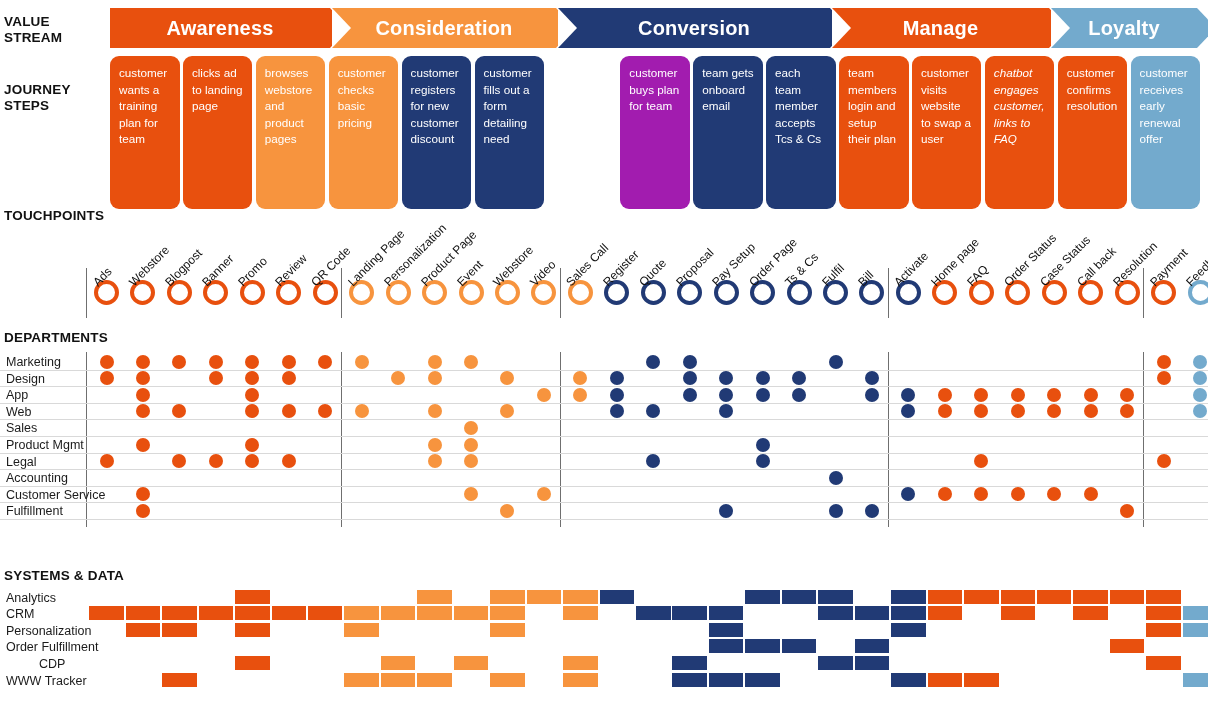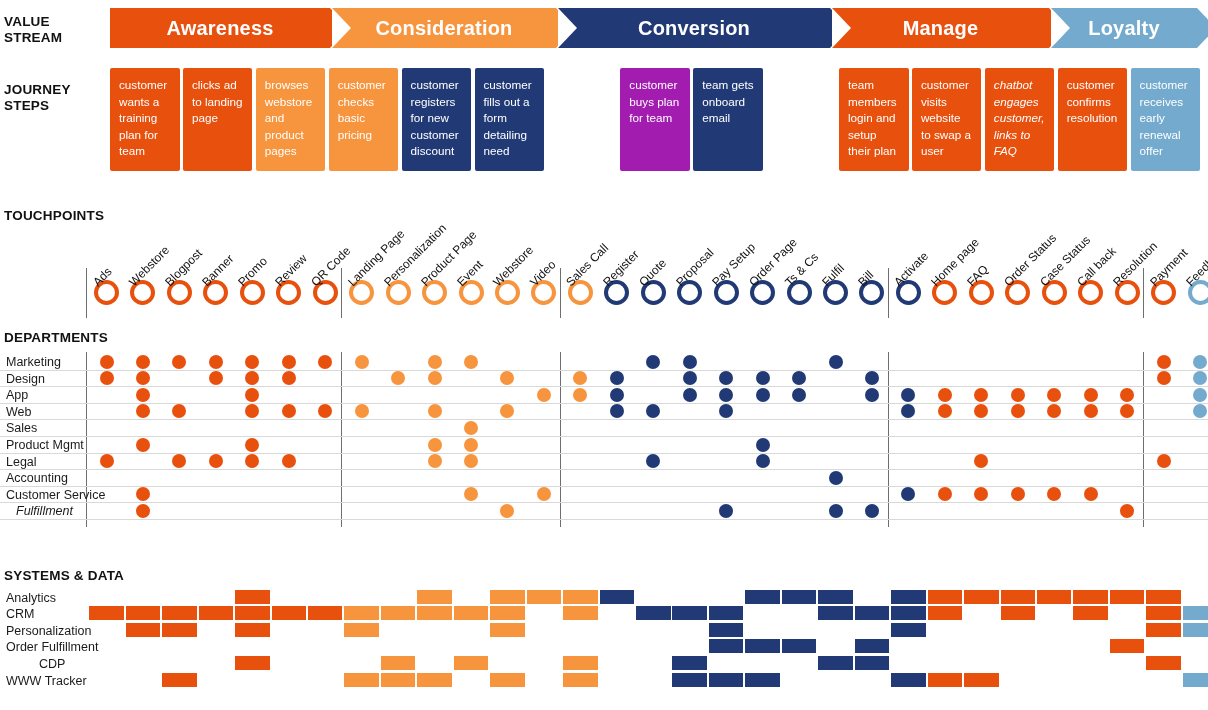--- a/index.html
+++ b/index.html
@@ -10,21 +10,21 @@
   .sec-label{position:absolute;font-weight:bold;color:#111;font-size:13.5px;letter-spacing:.2px;line-height:1.25;}
   .row-label{position:absolute;font-size:12.5px;color:#1b1b1b;white-space:nowrap;line-height:1;}
   .chev{position:absolute;height:40px;display:flex;align-items:center;justify-content:center;
         color:#fff;font-size:20px;font-weight:bold;letter-spacing:.2px;}
   .chev .cap{position:absolute;right:-19px;top:0;width:0;height:0;
        border-top:20px solid transparent;border-bottom:20px solid transparent;}
   .chev .notch{position:absolute;left:0;top:0;width:0;height:0;
        border-top:20px solid transparent;border-bottom:20px solid transparent;border-left:19px solid #fff;}
 
   
-  .jcard{position:absolute;top:68px;height:103px;border-radius:2px;color:#fff;
+  .jcard{position:absolute;top:56px;height:153px;border-radius:9px;color:#fff;
          font-size:11.7px;line-height:1.42;padding:9px 8px 6px 9px;box-sizing:border-box;
          overflow:hidden;word-wrap:break-word;}
 
   
   .tp-ring{position:absolute;width:25px;height:25px;border-radius:50%;box-sizing:border-box;border:4px solid #000;}
   .tp-text{position:absolute;font-size:12px;color:#111;white-space:nowrap;
            transform:rotate(-45deg);transform-origin:left bottom;}
 
   
   .grid-line{position:absolute;height:1px;background:#d9d9d9;}
@@ -68,20 +68,21 @@
       <div class="notch"></div>
     </div>
     <div class="jcard" style="left: 110px; width: 69.5px; background: rgb(232, 80, 14);">customer wants a training plan for team</div>
     <div class="jcard" style="left: 182.9px; width: 69.5px; background: rgb(232, 80, 14);">clicks ad to landing page</div>
     <div class="jcard" style="left: 255.8px; width: 69.5px; background: rgb(247, 148, 62);">browses webstore and product pages</div>
     <div class="jcard" style="left: 328.7px; width: 69.5px; background: rgb(247, 148, 62);">customer checks basic pricing</div>
     <div class="jcard" style="left: 401.6px; width: 69.5px; background: rgb(33, 58, 117);">customer registers for new customer discount</div>
     <div class="jcard" style="left: 474.5px; width: 69.5px; background: rgb(33, 58, 117);">customer fills out a form detailing need</div>
     <div class="jcard" style="left: 620.3px; width: 69.5px; background: #a21caf;">customer buys plan for team</div>
     <div class="jcard" style="left: 693.2px; width: 69.5px; background: rgb(33, 58, 117);">team gets onboard email</div>
+    <div class="jcard" style="left: 766.1px; width: 69.5px; background: rgb(33, 58, 117);">each team member accepts Tcs &amp; Cs</div>
     <div class="jcard" style="left: 839px; width: 69.5px; background: rgb(232, 80, 14);">team members login and setup their plan</div>
     <div class="jcard" style="left: 911.9px; width: 69.5px; background: rgb(232, 80, 14);">customer visits website to swap a user</div>
     <div class="jcard" style="left: 984.8px; width: 69.5px; background: rgb(232, 80, 14); font-style: italic;">chatbot engages customer, links to FAQ</div>
     <div class="jcard" style="left: 1057.7px; width: 69.5px; background: rgb(232, 80, 14);">customer confirms resolution</div>
     <div class="jcard" style="left: 1130.6px; width: 69.5px; background: rgb(115, 170, 205);">customer receives early renewal offer</div>
     <div class="tp-ring" style="left: 94px; top: 280px; border-color: rgb(232, 80, 14);"></div>
     <div class="tp-text" style="left: 99.5px; top: 275px;">Ads</div>
     <div class="tp-ring" style="left: 130.45px; top: 280px; border-color: rgb(232, 80, 14);"></div>
     <div class="tp-text" style="left: 135.95px; top: 275px;">Webstore</div>
     <div class="tp-ring" style="left: 166.9px; top: 280px; border-color: rgb(232, 80, 14);"></div>
@@ -163,21 +164,21 @@
     <div class="row-label" style="left: 6px; top: 422.4px;">Sales</div>
     <div class="grid-line" style="left: 0px; top: 435.9px; width: 1208px; background: rgb(217, 217, 217);"></div>
     <div class="row-label" style="left: 6px; top: 439px;">Product Mgmt</div>
     <div class="grid-line" style="left: 0px; top: 452.5px; width: 1208px; background: rgb(217, 217, 217);"></div>
     <div class="row-label" style="left: 6px; top: 455.6px;">Legal</div>
     <div class="grid-line" style="left: 0px; top: 469.1px; width: 1208px; background: rgb(217, 217, 217);"></div>
     <div class="row-label" style="left: 6px; top: 472.2px;">Accounting</div>
     <div class="grid-line" style="left: 0px; top: 485.7px; width: 1208px; background: rgb(217, 217, 217);"></div>
     <div class="row-label" style="left: 6px; top: 488.8px;">Customer Service</div>
     <div class="grid-line" style="left: 0px; top: 502.3px; width: 1208px; background: rgb(217, 217, 217);"></div>
-    <div class="row-label" style="left: 16px; top: 505.4px; font-style: italic;">Fulfillment</div>
+    <div class="row-label" style="left: 6px; top: 505.4px;">Fulfillment</div>
     <div class="grid-line" style="left: 0px; top: 518.9px; width: 1208px; background: rgb(217, 217, 217);"></div>
     <div class="dot" style="left: 99.5px; top: 354.5px; background: rgb(232, 80, 14);"></div>
     <div class="dot" style="left: 135.95px; top: 354.5px; background: rgb(232, 80, 14);"></div>
     <div class="dot" style="left: 172.4px; top: 354.5px; background: rgb(232, 80, 14);"></div>
     <div class="dot" style="left: 208.85px; top: 354.5px; background: rgb(232, 80, 14);"></div>
     <div class="dot" style="left: 245.3px; top: 354.5px; background: rgb(232, 80, 14);"></div>
     <div class="dot" style="left: 281.75px; top: 354.5px; background: rgb(232, 80, 14);"></div>
     <div class="dot" style="left: 318.2px; top: 354.5px; background: rgb(232, 80, 14);"></div>
     <div class="dot" style="left: 354.65px; top: 354.5px; background: rgb(247, 148, 62);"></div>
     <div class="dot" style="left: 427.55px; top: 354.5px; background: rgb(247, 148, 62);"></div>

